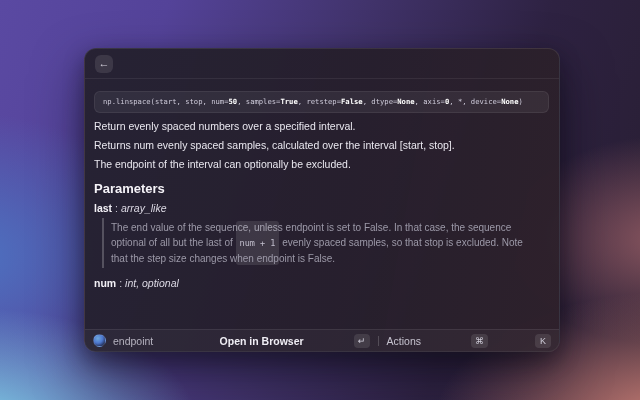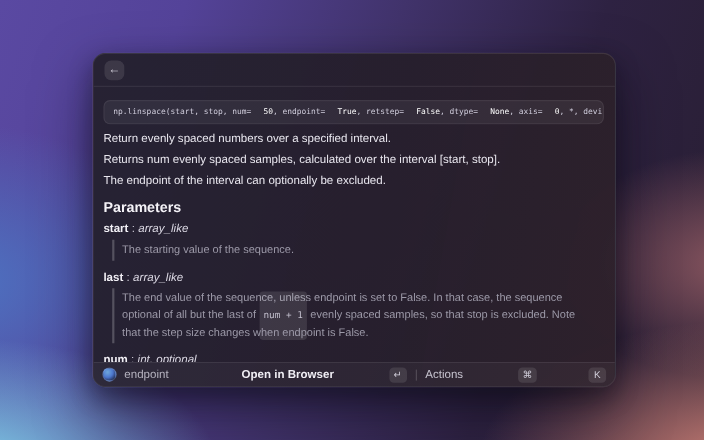--- a/index.html
+++ b/index.html
@@ -39,21 +39,21 @@
   }
 
   .content { flex: 1 1 auto; overflow: hidden; padding: 12px 10px 0 9px; }
 
   .sig {
     height: 22px; line-height: 20px; border-radius: 6px;
     background: rgba(255,255,255,0.06); border: 1px solid rgba(255,255,255,0.07);
     padding: 0 8px; margin-bottom: 6px; white-space: nowrap; overflow: hidden;
     font-family: "DejaVu Sans Mono", monospace; font-size: 7.2px; color: #cfccdb;
   }
-  .sig .kw { font-weight: normal; color: #ffffff; margin-left: 11px; }
+  .sig .kw { font-weight: bold; color: #ffffff; }
 
   .content p { font-size: 10.5px; line-height: 15px; margin-bottom: 4px; color: #e9e7ef; }
 
   .params-h { font-size: 13px; font-weight: bold; color: #f5f3f8;
     margin-top: 8px; line-height: 17px; margin-bottom: 4px; }
 
   .term { font-size: 10.5px; line-height: 14px; color: #e9e7ef; }
   .term .pname { font-weight: bold; color: #f2f0f6; }
   .term .psep { margin: 0 3px; color: #cbc8d4; }
   .term .ptype { font-style: italic; color: #dcd9e4; }
@@ -98,32 +98,28 @@
   <div class="window">
 
     <div class="header">
       <button class="back-btn">
           <span>←</span>
         </button>
     </div>
 
     <div class="content">
 
-      <div class="sig"><span>np.linspace(start, stop, num=</span><span class="kw">50</span><span>, endpoint=</span><span class="kw">True</span><span>, retstep=</span><span class="kw">False</span><span>, dtype=</span><span class="kw">None</span><span>, axis=</span><span class="kw">0</span><span>, *, device=</span><span class="kw">None</span><span>)</span></div>
+      <div class="sig"><span>np.linspace(start, stop, num=</span><span class="kw">50</span><span>, samples=</span><span class="kw">True</span><span>, retstep=</span><span class="kw">False</span><span>, dtype=</span><span class="kw">None</span><span>, axis=</span><span class="kw">0</span><span>, *, device=</span><span class="kw">None</span><span>)</span></div>
 
       <p>Return evenly spaced numbers over a specified interval.</p>
       <p>Returns num evenly spaced samples, calculated over the interval [start, stop].</p>
       <p>The endpoint of the interval can optionally be excluded.</p>
 
       <div class="params-h">Parameters</div>
 
-      <div>
-        <div class="term"><span class="pname">start</span><span class="psep">:</span><span class="ptype">array_like</span></div>
-        <div class="pdesc"><span>The starting value of the sequence.</span></div>
-      </div>
 
       <div>
         <div class="term"><span class="pname">last</span><span class="psep">:</span><span class="ptype">array_like</span></div>
         <div class="pdesc"><span>The end value of the sequence, unless endpoint is set to False. In that case, the sequence optional of all but the last of </span><code class="ichip">num + 1</code><span> evenly spaced samples, so that stop is excluded. Note that the step size changes when endpoint is False.</span></div>
       </div>
 
       <div>
         <div class="term"><span class="pname">num</span><span class="psep">:</span><span class="ptype">int, optional</span></div>
       </div>
 

